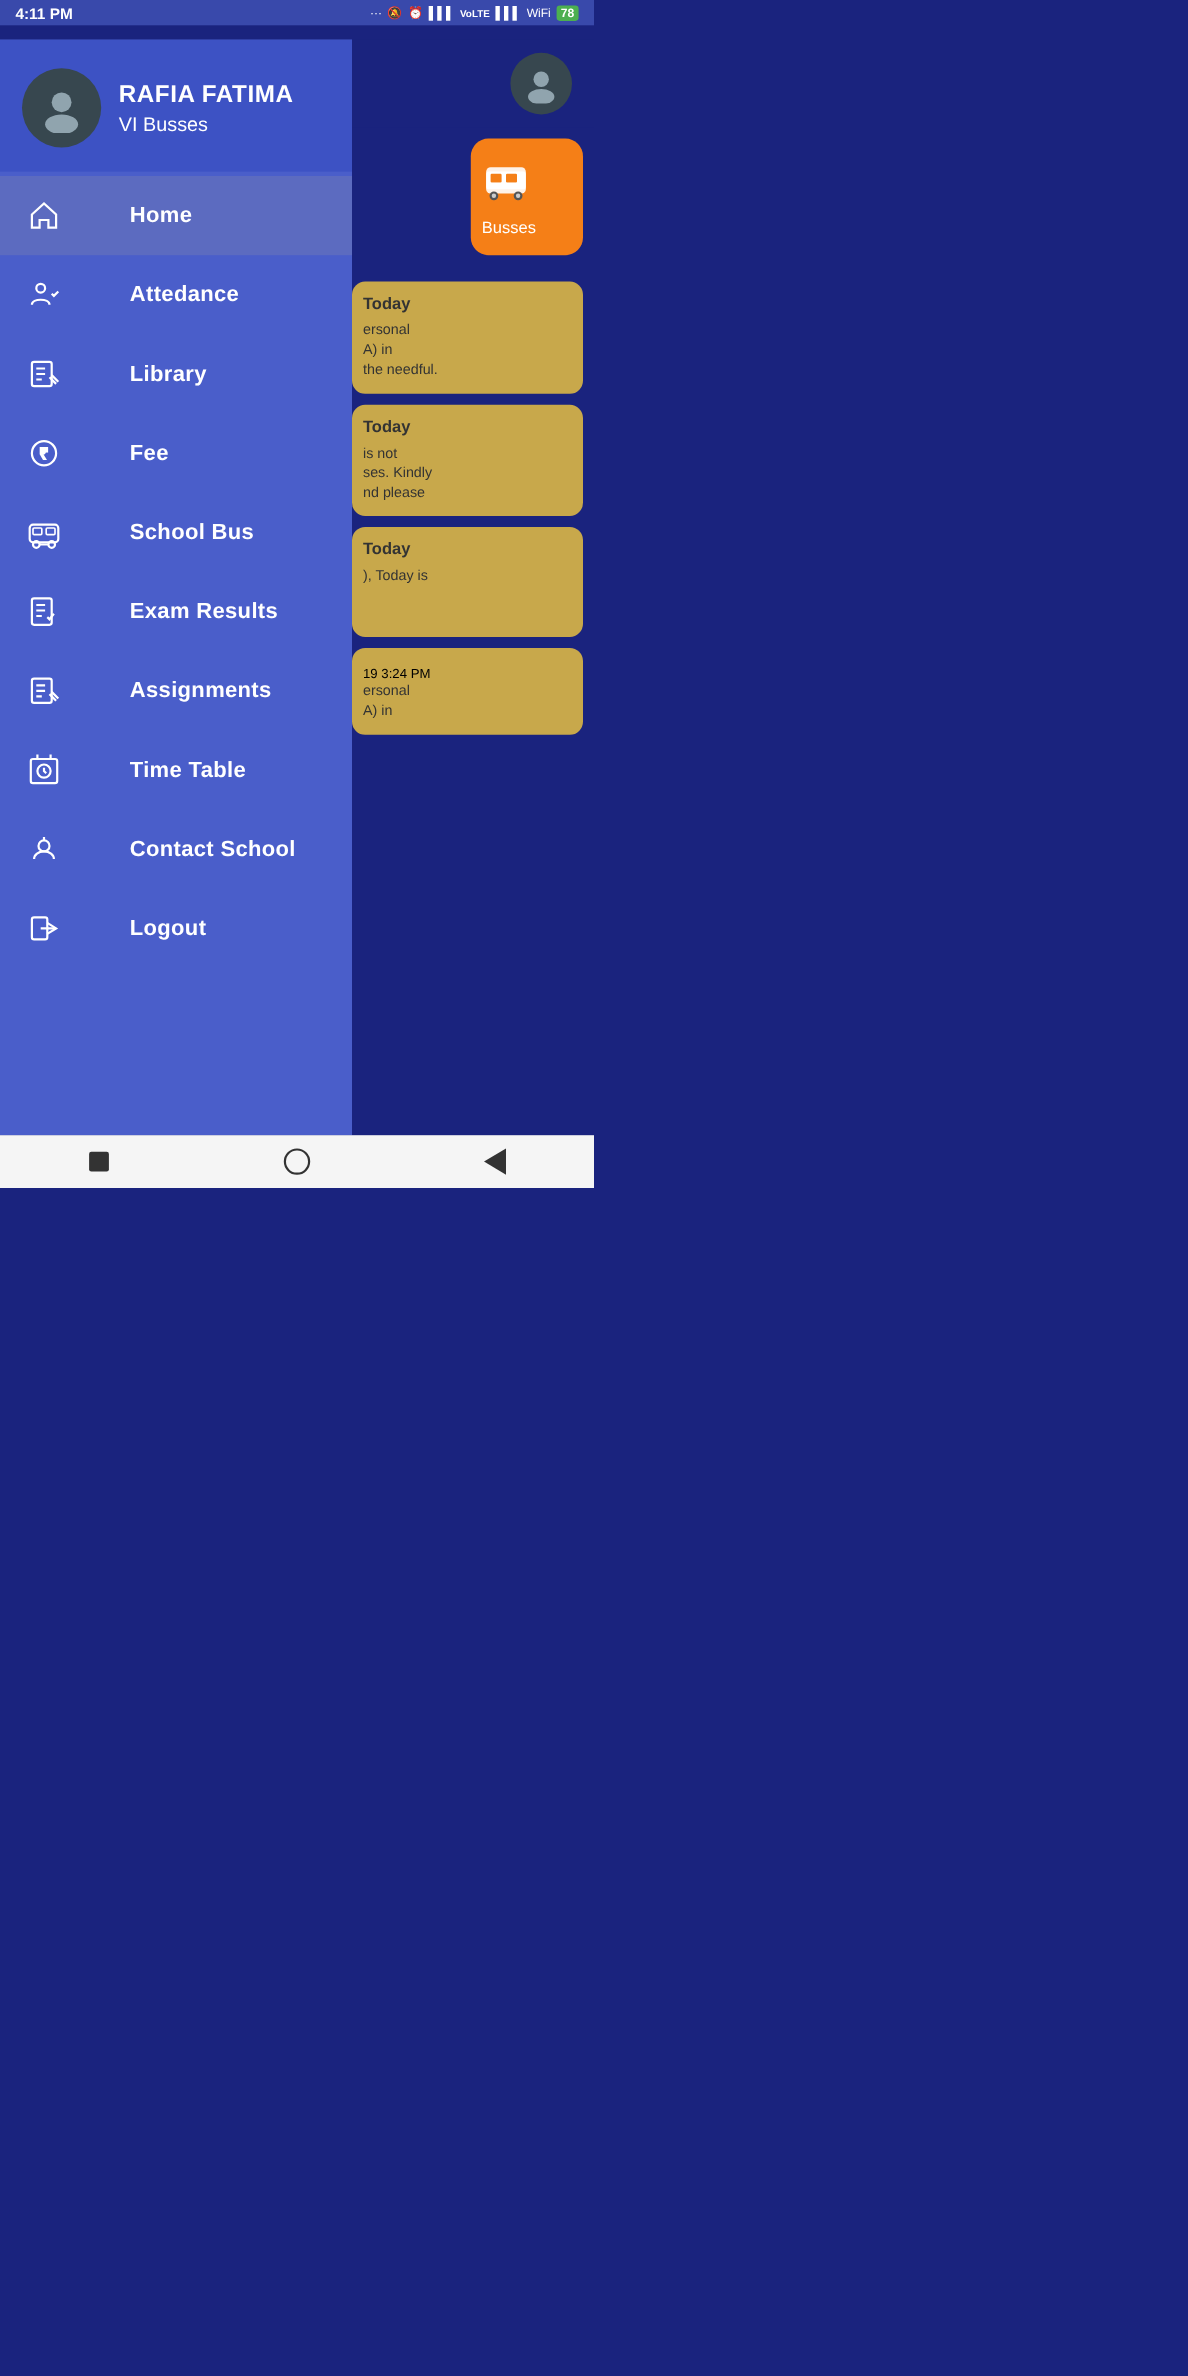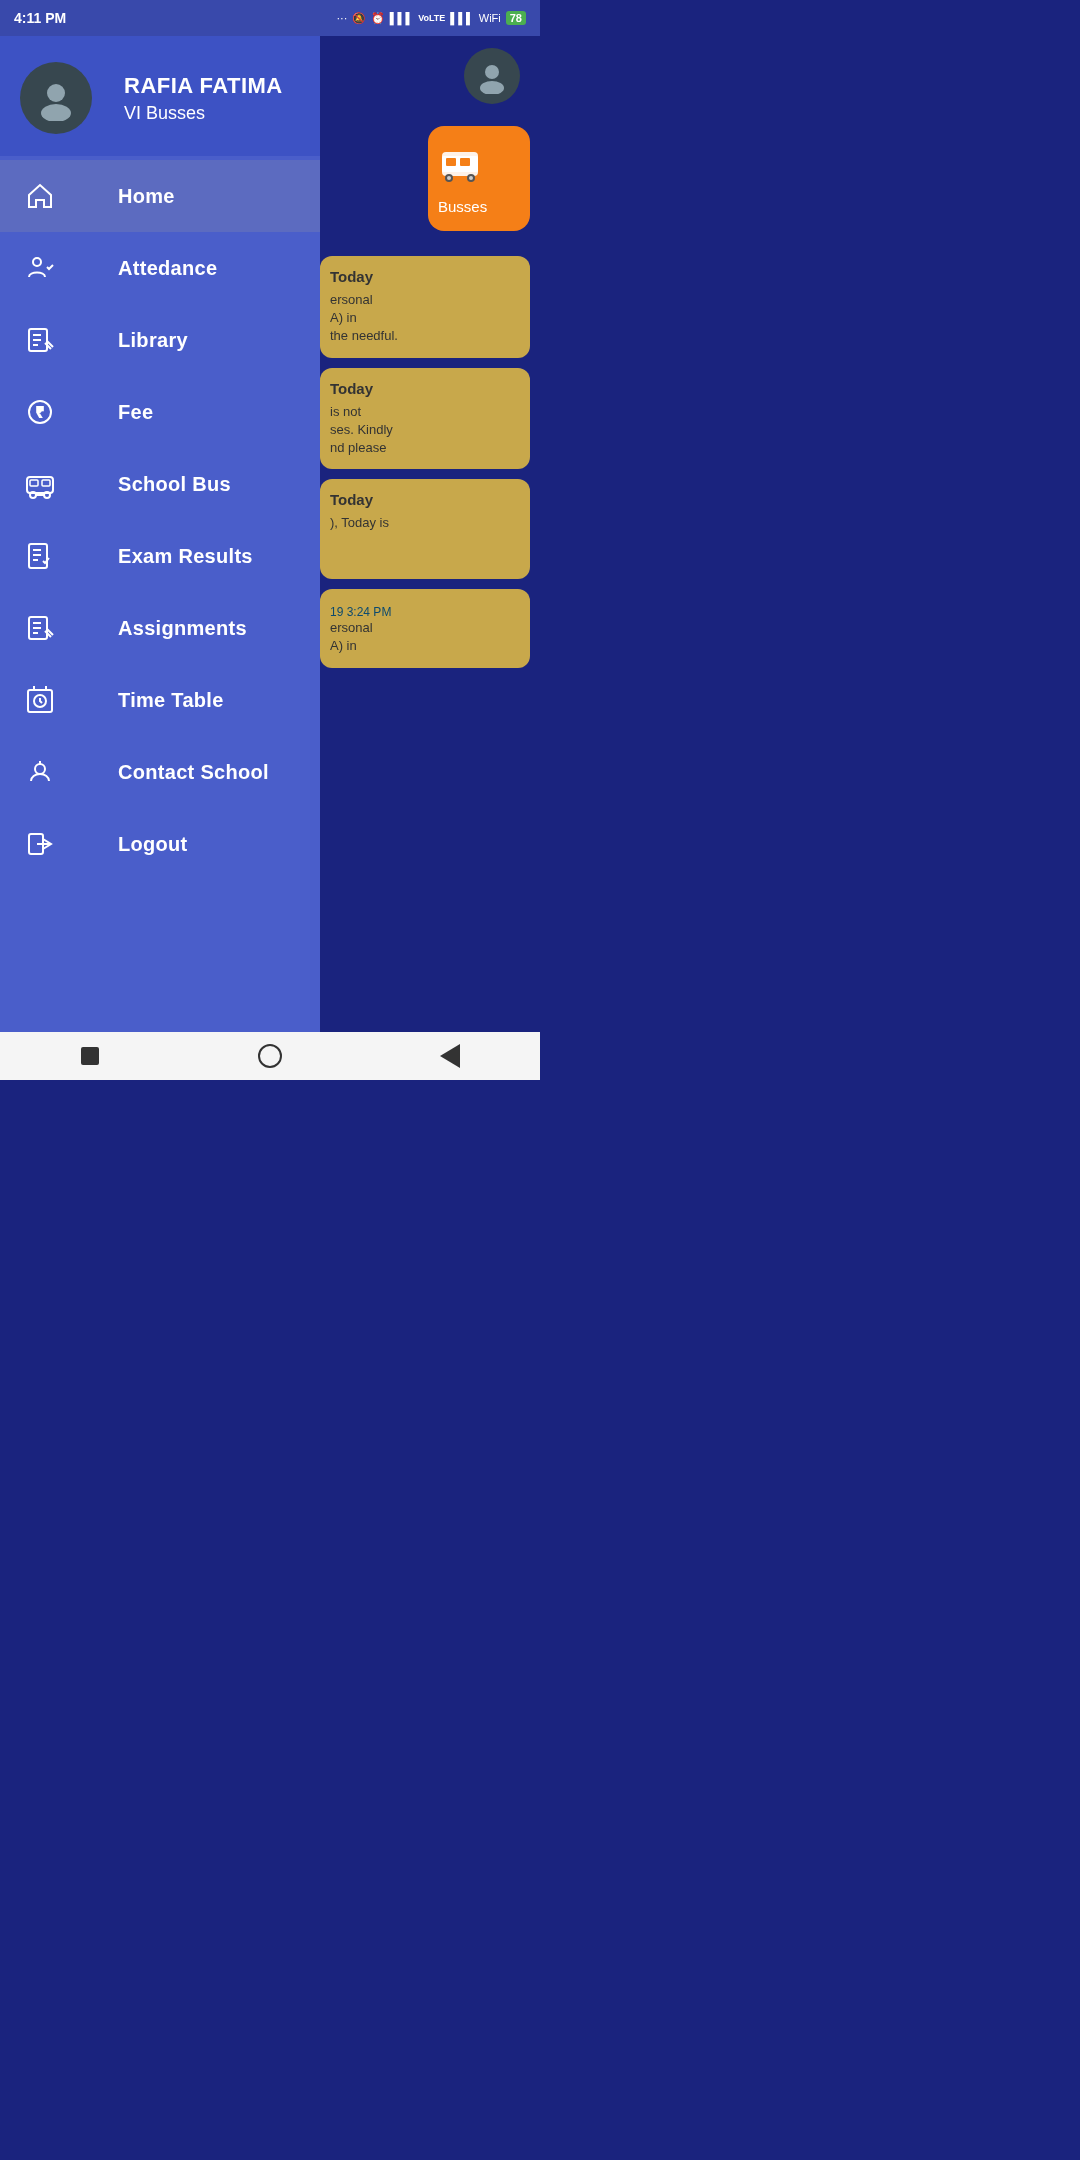--- a/index.html
+++ b/index.html
@@ -11,21 +11,21 @@
       font-family: 'Segoe UI', Arial, sans-serif;
       overflow: hidden;
       background: #1a237e;
       position: relative;
     }
 
     
     .status-bar {
       position: absolute;
       top: 0; left: 0; right: 0;
-      height: 36px;
+      height: 23px;
       background: #3949ab;
       display: flex;
       align-items: center;
       justify-content: space-between;
       padding: 0 14px;
       z-index: 100;
     }
 
     .status-time {
       color: white;
@@ -143,21 +143,21 @@
     }
 
     .notif-card-text {
       font-size: 13px;
       color: #333;
       line-height: 1.4;
     }
 
     .notif-timestamp {
       font-size: 12px;
-      color: #0c4a6e;
+      color: #000000;
       margin-top: 4px;
     }
 
     
     .drawer {
       position: absolute;
       top: 0;
       left: 0;
       width: 320px;
       bottom: 0;
@@ -167,21 +167,21 @@
       flex-direction: column;
       overflow: hidden;
     }
 
     
     .profile-section {
       background: #3d52c4;
       padding: 24px 20px 20px 20px;
       display: flex;
       align-items: center;
-      gap: 32px;
+      gap: 16px;
       min-height: 120px;
     }
 
     .avatar-circle {
       width: 72px;
       height: 72px;
       border-radius: 50%;
       background: #37474f;
       display: flex;
       align-items: center;

